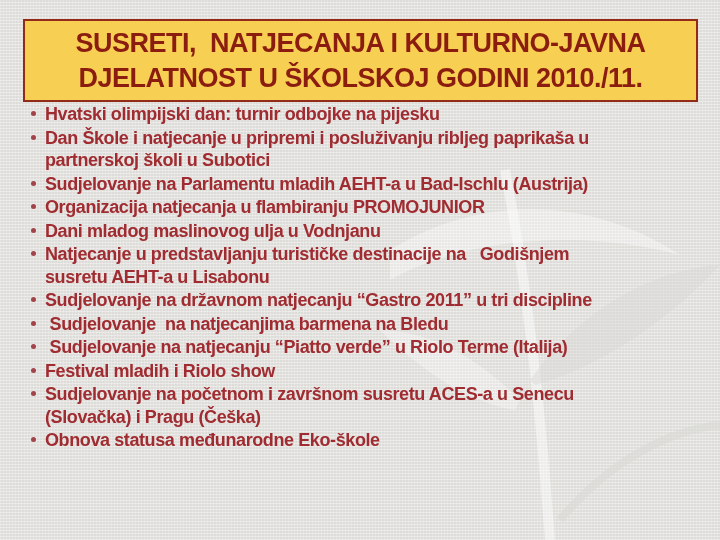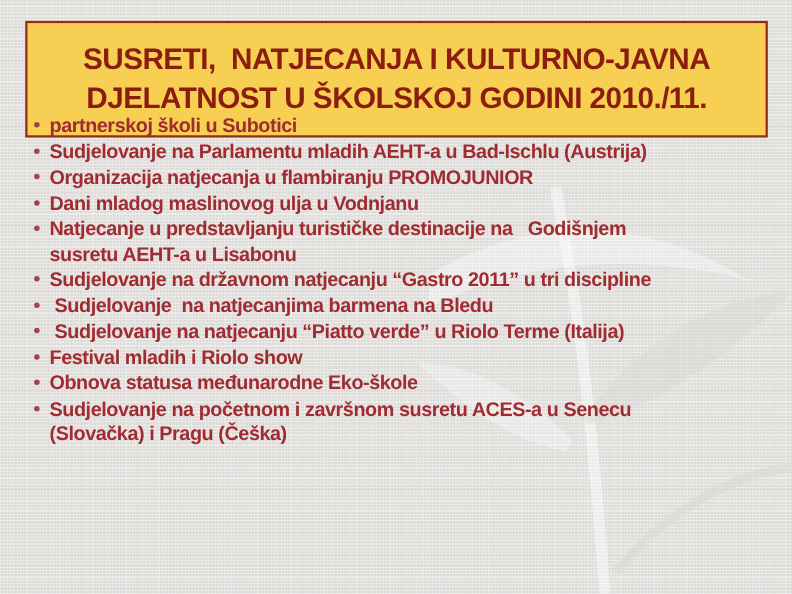--- a/index.html
+++ b/index.html
@@ -32,21 +32,21 @@
     bottom: 0;
     width: 340px;
     height: 460px;
     pointer-events: none;
   }
   .title-box {
     position: absolute;
     left: 23px;
     top: 19px;
     width: 675px;
-    height: 106px;
+    height: 83px;
     background: var(--box-fill);
     border: 2px solid var(--box-border);
     display: flex;
     flex-direction: column;
     align-items: center;
     justify-content: center;
     z-index: 2;
   }
   .title-line {
     color: var(--title-text);
@@ -103,20 +103,25 @@
   </svg>
 
   <div class="title-box">
     <div class="title-line">SUSRETI,  NATJECANJA I KULTURNO-JAVNA</div>
     <div class="title-line">DJELATNOST U ŠKOLSKOJ GODINI 2010./11.</div>
   </div>
 
   <ul class="bullet-list">
       <li class="bullet-item">
         <span class="dot"></span>
+        <div class="line">Hvatski olimpijski dan: turnir odbojke na pijesku</div>
+      </li>
+      <li class="bullet-item">
+        <span class="dot"></span>
+        <div class="line">Dan Škole i natjecanje u pripremi i posluživanju ribljeg paprikaša u</div>
         <div class="line">partnerskoj školi u Subotici</div>
       </li>
       <li class="bullet-item">
         <span class="dot"></span>
         <div class="line">Sudjelovanje na Parlamentu mladih AEHT-a u Bad-Ischlu (Austrija)</div>
       </li>
       <li class="bullet-item">
         <span class="dot"></span>
         <div class="line">Organizacija natjecanja u flambiranju PROMOJUNIOR</div>
       </li>
@@ -140,22 +145,22 @@
       <li class="bullet-item">
         <span class="dot"></span>
         <div class="line"> Sudjelovanje na natjecanju “Piatto verde” u Riolo Terme (Italija)</div>
       </li>
       <li class="bullet-item">
         <span class="dot"></span>
         <div class="line">Festival mladih i Riolo show</div>
       </li>
       <li class="bullet-item">
         <span class="dot"></span>
-        <div class="line">Obnova statusa međunarodne Eko-škole</div>
+        <div class="line">Sudjelovanje na početnom i završnom susretu ACES-a u Senecu</div>
+        <div class="line">(Slovačka) i Pragu (Češka)</div>
       </li>
       <li class="bullet-item">
         <span class="dot"></span>
-        <div class="line">Sudjelovanje na početnom i završnom susretu ACES-a u Senecu</div>
-        <div class="line">(Slovačka) i Pragu (Češka)</div>
+        <div class="line">Obnova statusa međunarodne Eko-škole</div>
       </li>
     </ul>
 
 </div>
 
 </body></html>

